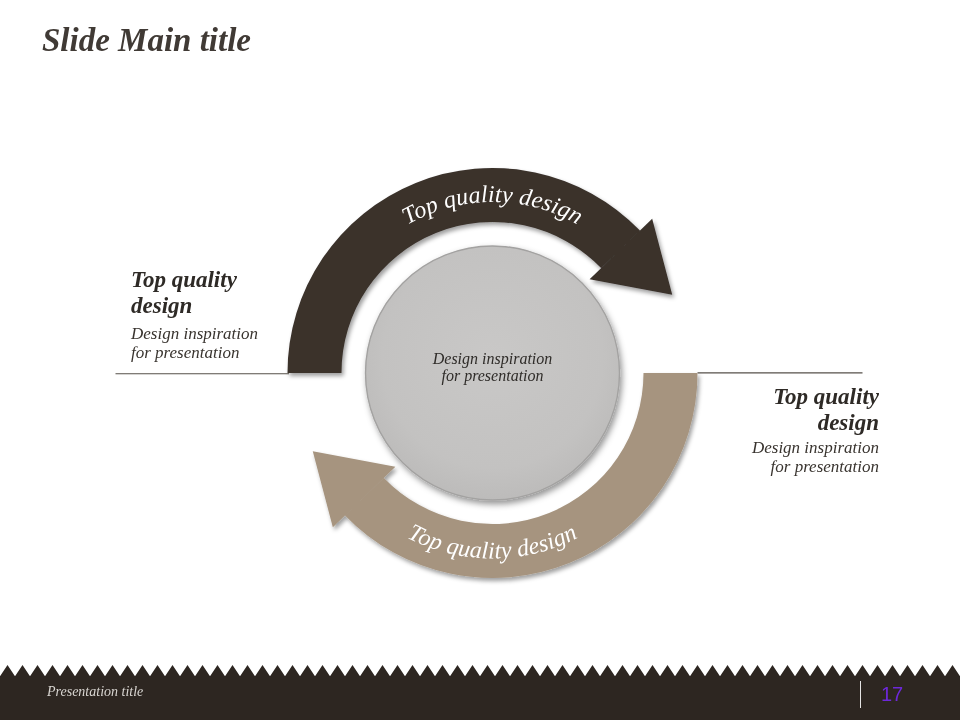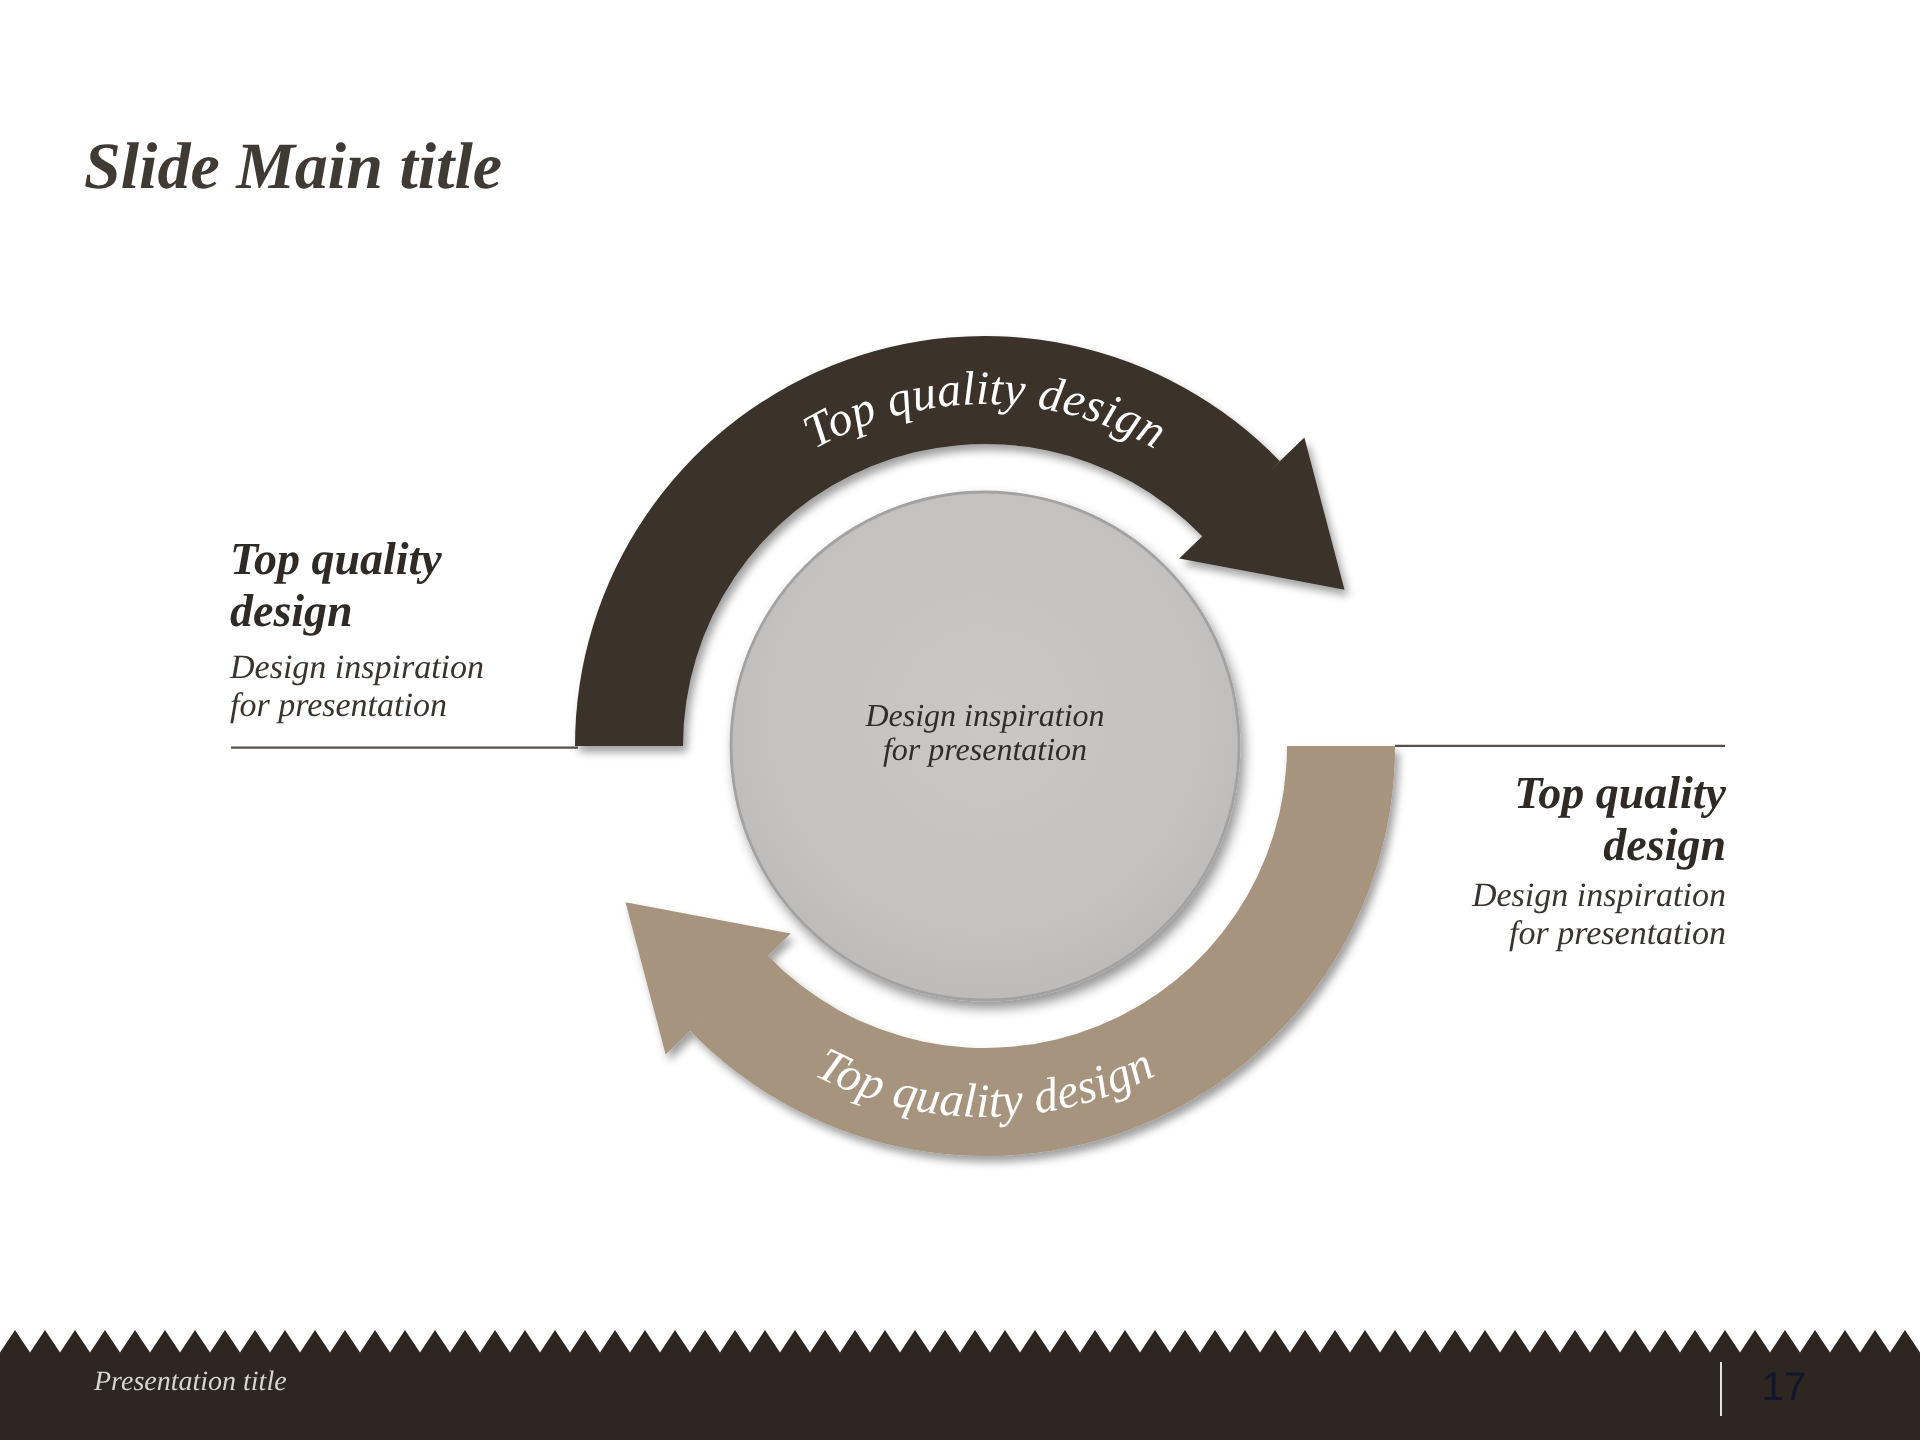--- a/index.html
+++ b/index.html
@@ -3,28 +3,28 @@
 <meta charset="utf-8">
 <style>
   html,body{margin:0;padding:0;background:#fff;}
   .slide{
     position:relative;width:960px;height:720px;background:#ffffff;overflow:hidden;
     font-family:"Liberation Serif",serif;
   }
   .slide-title{
     position:absolute;left:42px;top:23px;
     font-style:italic;font-weight:bold;font-size:33px;line-height:34px;
-    color:#403a35;letter-spacing:0px;white-space:nowrap;margin-top:44px;
+    color:#403a35;letter-spacing:0px;white-space:nowrap;
   }
   .diagram-svg{position:absolute;left:0;top:0;width:960px;height:720px;}
   .arc-label{
     font-family:"Liberation Serif",serif;font-style:italic;font-size:24px;
     fill:#ffffff;letter-spacing:0.1px;
   }
-  .callout{position:absolute;}
+  .callout{position:absolute;margin-left:16px;}
   .callout-title{
     font-style:italic;font-weight:bold;font-size:23px;line-height:26px;color:#2e2a26;
   }
   .callout-body{
     font-style:italic;font-size:17px;line-height:18.5px;color:#39342f;margin-top:9px;
   }
   .callout-left{left:115px;top:267px;width:190px;text-align:left;}
   .callout-left .callout-body{margin-top:6px;}
   .callout-right{left:580px;top:384px;width:283px;text-align:right;}
   .callout-right .callout-body{margin-top:3px;}
@@ -42,21 +42,21 @@
   .footer-title{
     position:absolute;left:47px;top:684px;
     font-style:italic;font-size:14px;line-height:15px;color:#d9d6d2;white-space:nowrap;
   }
   .footer-divider{
     position:absolute;left:860px;top:681px;width:1px;height:27px;
     background:rgba(255,255,255,0.88);
   }
   .page-number{
     position:absolute;left:872px;top:684px;width:40px;text-align:center;
-    font-family:"Liberation Sans",sans-serif;font-size:20px;line-height:21px;color:#0f172a;
+    font-family:"Liberation Sans",sans-serif;font-size:20px;line-height:21px;color:#6d28d9;
   }
 </style>
 </head>
 <body>
 
 <div class="slide">
 
   <div class="slide-title">Slide Main title</div>
 
   <svg class="diagram-svg" viewBox="0 0 960 720" xmlns="http://www.w3.org/2000/svg">

